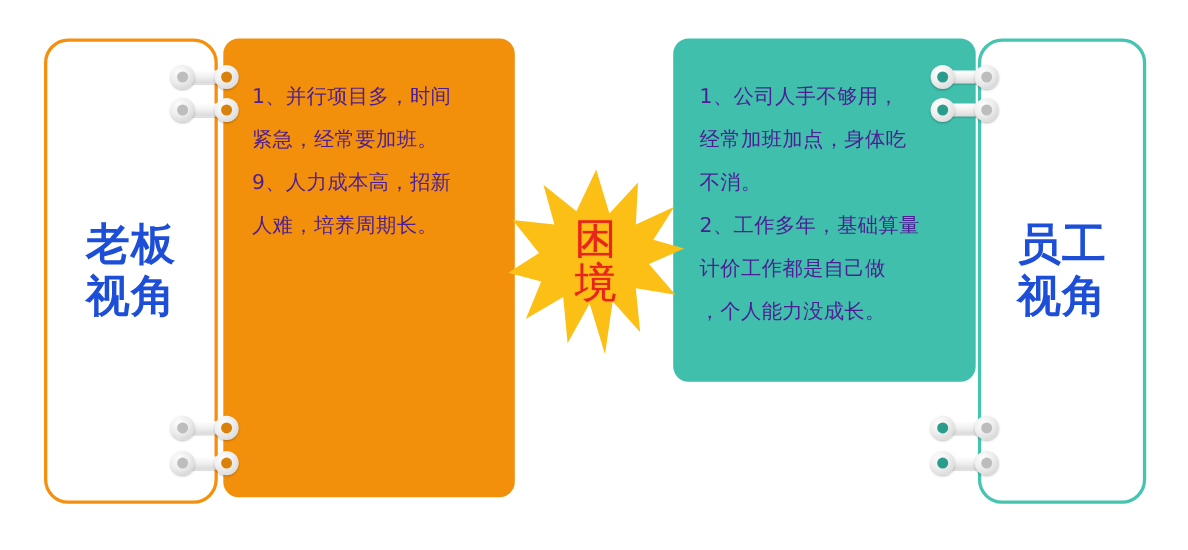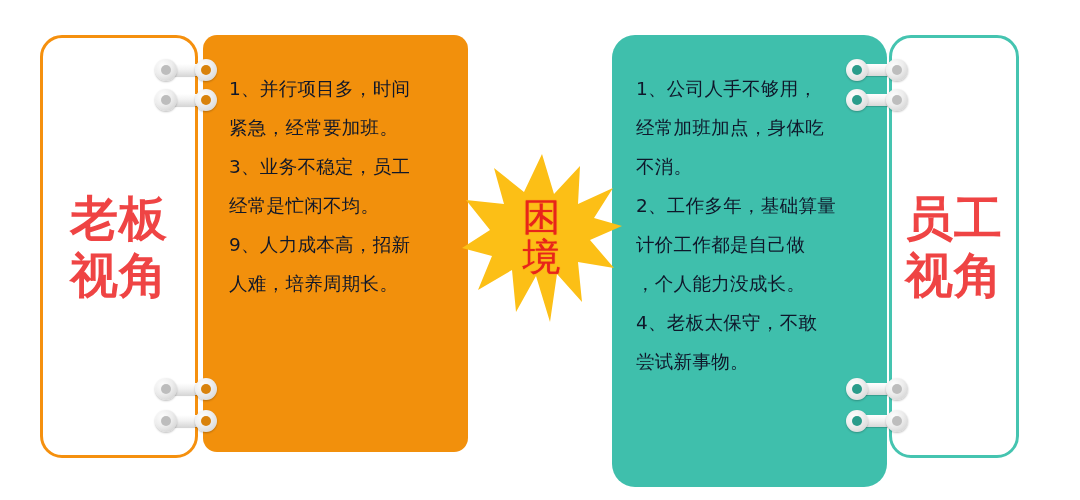--- a/index.html
+++ b/index.html
@@ -15,47 +15,47 @@
   .title-card{
     position:absolute;
     background:#ffffff;
     border-radius:22px;
     box-sizing:border-box;
     display:flex;align-items:center;justify-content:center;
     z-index:4;
   }
   .title-card.left{ left:40px;  top:35px; width:158px; height:423px;
                     border:3px solid #F5900E; }
-  .title-card.right{ left:889px; top:35px; width:130px; height:423px;
+  .title-card.right{ left:889px; top:35px; width:153px; height:423px;
                     border:3px solid #45C4B0; }
   .title-text{
-    color:#ef4444;
+    color:#1d4ed8;
     font-weight:bold;
-    font-size:48px;
+    font-size:40px;
     line-height:1.18;
     text-align:center;
     letter-spacing:1px;
     white-space:pre-line;
   }
 
   
   .panel{
     position:absolute;
     border-radius:14px;
     box-sizing:border-box;
     z-index:3;
     padding:34px 16px 18px 24px;
   }
   .panel.orange{ left:203px; top:35px; width:265px; height:417px;
                  background:#F2900C; padding-left:26px;}
-  .panel.green { left:612px; top:35px; width:275px; height:452px;
-                 background:#3FBFAC; border-radius:23px;}
+  .panel.green { left:612px; top:35px; width:275px; height:312px;
+                 background:#3FBFAC; }
   .panel p{
     margin:0;
-    color:#0f172a;
+    color:#4c1d95;
     font-size:18.5px;
     line-height:39px;
     letter-spacing:0.3px;
     white-space:pre-line;
   }
 
   
   #burst{
     position:absolute;
     left:462px; top:152px;
@@ -118,35 +118,31 @@
 <div id="stage">
 
   <div class="title-card left">
     <div class="title-text">老板
 视角</div>
   </div>
 
   <div class="panel orange">
     <p>1、并行项目多，时间
 紧急，经常要加班。</p>
-    <p>3、业务不稳定，员工
-经常是忙闲不均。</p>
     <p>9、人力成本高，招新
 人难，培养周期长。</p>
   </div>
 
   <div class="panel green">
     <p>1、公司人手不够用，
 经常加班加点，身体吃
 不消。</p>
     <p>2、工作多年，基础算量
 计价工作都是自己做
 ，个人能力没成长。</p>
-    <p>4、老板太保守，不敢
-尝试新事物。</p>
   </div>
 
   <div class="title-card right">
     <div class="title-text">员工
 视角</div>
   </div>
 
   <div id="burst">
     <svg viewBox="0 0 160 172">
       <polygon points="80,2 92,42 118,14 116,52 151,36 132,66 160,74 128,88 152,116 116,110 120,150 95,122 88,170 74,124 54,160 50,118 16,138 30,104 0,96 28,78 4,48 42,52 32,16 62,40" fill="#FCBF16"></polygon>

